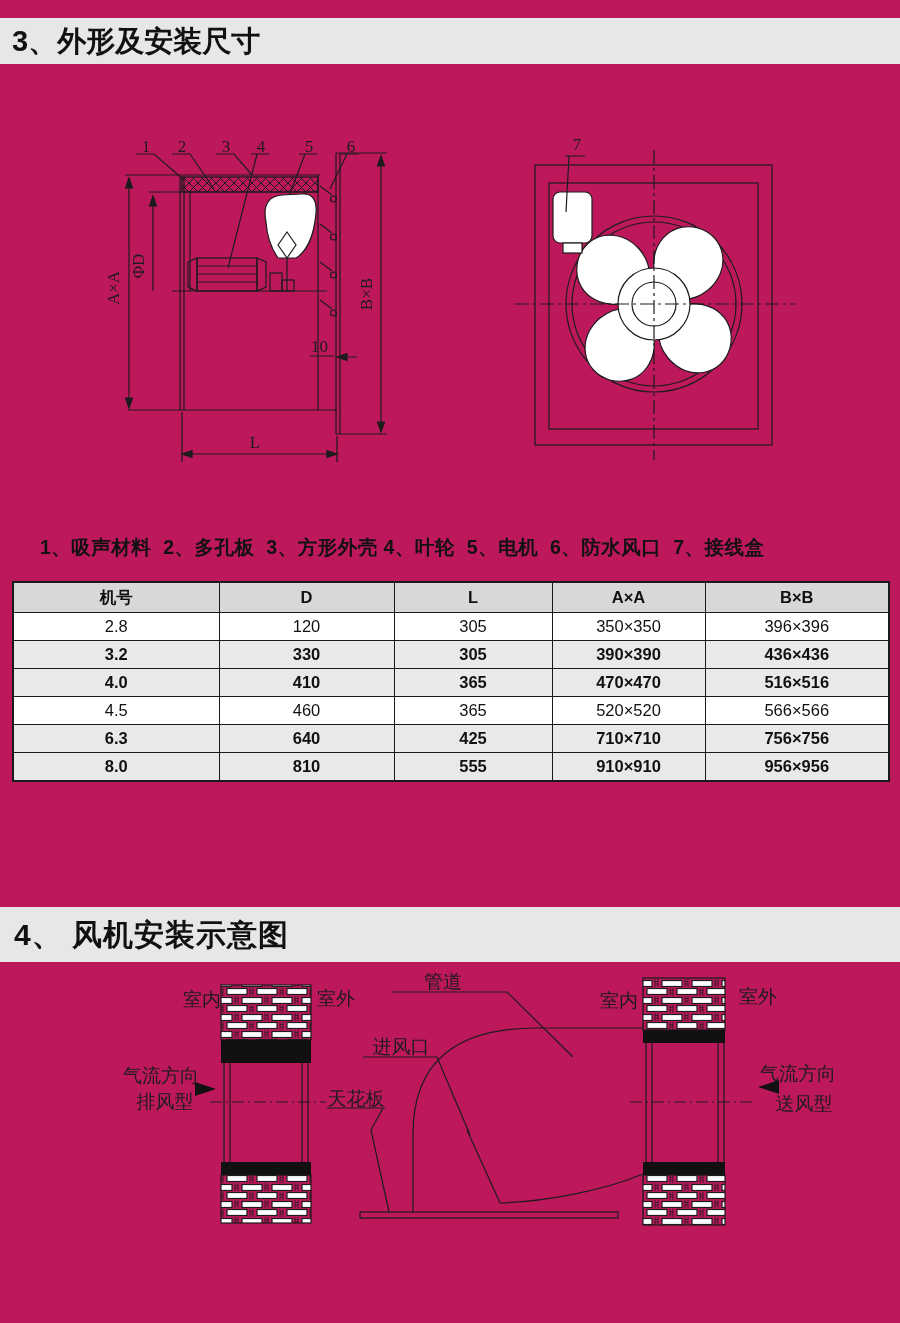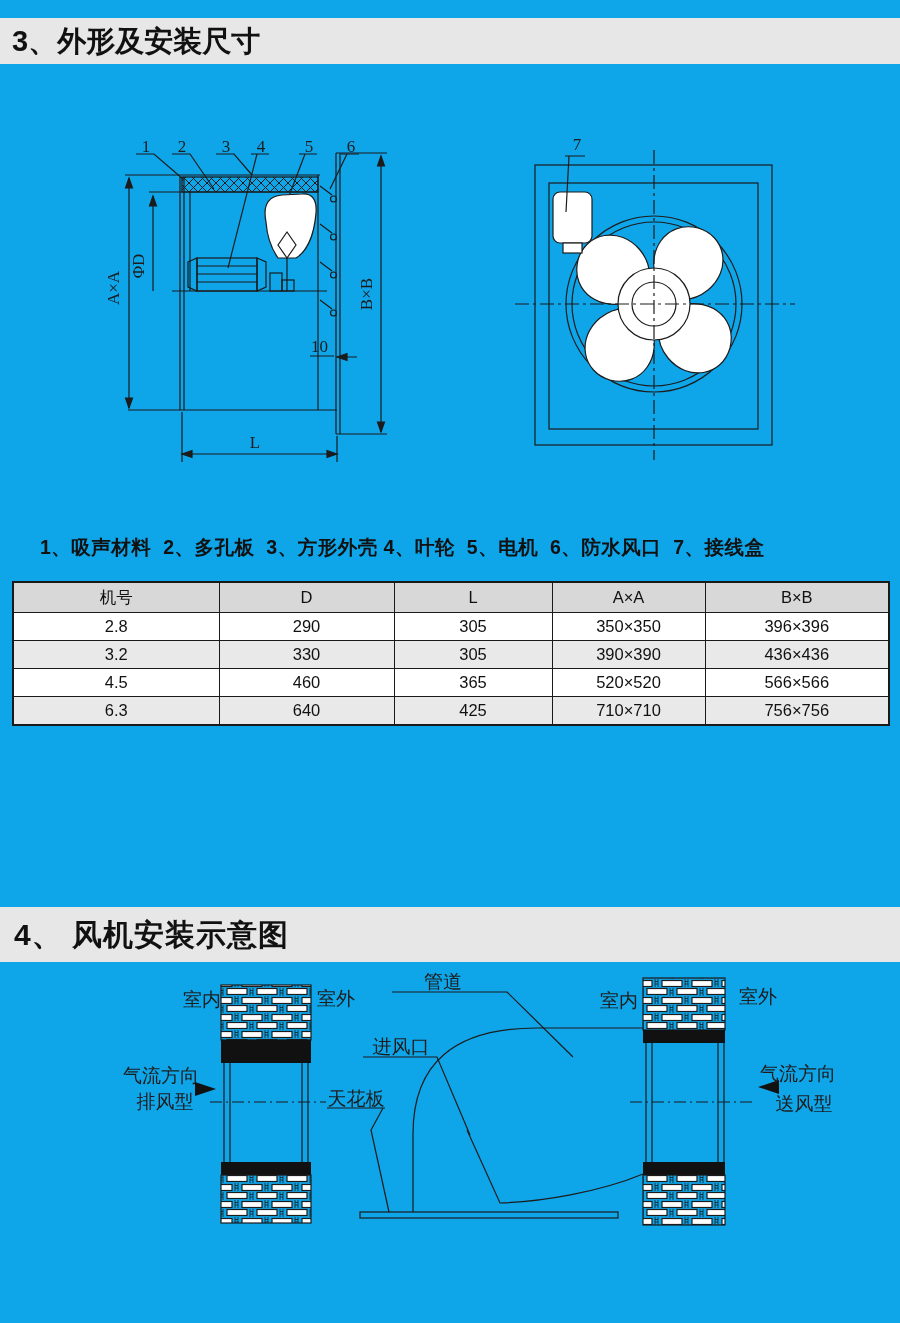--- a/index.html
+++ b/index.html
@@ -1,30 +1,30 @@
 <!DOCTYPE html>
 <html><head>
 <meta charset="utf-8">
 <style>
   html,body{margin:0;padding:0;background:#fff;}
-  .page{position:relative;width:900px;height:1323px;background:#0ea5e9;overflow:hidden;
+  .page{position:relative;width:900px;height:1323px;background:#be185d;overflow:hidden;
         font-family:"Liberation Sans", sans-serif;color:#111;}
   .band{position:absolute;left:0;width:900px;background:#e7e7e7;font-weight:bold;
         white-space:pre;}
   .band3{top:18px;height:46px;line-height:46px;font-size:29px;padding-left:12px;}
   .band4{top:907px;height:55px;line-height:55px;font-size:30px;padding-left:14px;letter-spacing:1px;}
   .legend{position:absolute;top:534px;left:0;width:900px;font-size:19.5px;font-weight:bold;
           padding-left:40px;white-space:pre;letter-spacing:0.5px;}
   .drawings{position:absolute;top:66px;left:0;}
   .install{position:absolute;top:962px;left:0;}
   table.size-table{position:absolute;top:581px;left:12px;width:876px;border-collapse:collapse;
         table-layout:fixed;font-size:16.5px;text-align:center;border:2px solid #1a1a1a;}
-  table.size-table th{height:27px;background:#d8d8d8;font-weight:normal;border:1.5px solid #1a1a1a;}
+  table.size-table th{height:27px;background:#d8d8d8;font-weight:bold;border:1.5px solid #1a1a1a;}
   table.size-table td{height:25px;border:1.5px solid #1a1a1a;background:#fff;margin-left:44px;}
-  table.size-table tr.alt td{background:#e9e9e9;}
+  table.size-table tr.alt td{background:#e9e9e9;font-weight:bold;}
   svg text{fill:#1c1c1c;}
   .dim{font-family:"Liberation Serif", serif;font-size:17px;}
   .cjk{font-family:"Liberation Serif", "DejaVu Serif", serif;font-size:19px;}
 </style>
 </head>
 <body>
 
 <div class="page">
 
   <div class="band band3">3、外形及安装尺寸</div>
@@ -168,45 +168,59 @@
         <th>机号</th>
         <th>D</th>
         <th>L</th>
         <th>A×A</th>
         <th>B×B</th>
       </tr>
     </thead>
     <tbody>
         <tr>
           <td>2.8</td>
-          <td>290</td>
+          <td>120</td>
           <td>305</td>
           <td>350×350</td>
           <td>396×396</td>
         </tr>
         <tr class="alt">
           <td>3.2</td>
           <td>330</td>
           <td>305</td>
           <td>390×390</td>
           <td>436×436</td>
+        </tr>
+        <tr class="alt">
+          <td>4.0</td>
+          <td>410</td>
+          <td>365</td>
+          <td>470×470</td>
+          <td>516×516</td>
         </tr>
         <tr>
           <td>4.5</td>
           <td>460</td>
           <td>365</td>
           <td>520×520</td>
           <td>566×566</td>
         </tr>
         <tr class="alt">
           <td>6.3</td>
           <td>640</td>
           <td>425</td>
           <td>710×710</td>
           <td>756×756</td>
+        </tr>
+        <tr class="alt">
+          <td>8.0</td>
+          <td>810</td>
+          <td>555</td>
+          <td>910×910</td>
+          <td>956×956</td>
         </tr>
       </tbody>
   </table>
 
   <div class="band band4">4、 风机安装示意图</div>
 
   <svg class="install" width="900" height="340" viewBox="0 0 900 340" fill="none" stroke="#1c1c1c" stroke-width="1.2">
     <defs>
       <pattern id="brick" width="30" height="17" patternUnits="userSpaceOnUse">
         <rect x="2" y="1.5" width="20" height="6" stroke="#1c1c1c" fill="#fff"></rect>

